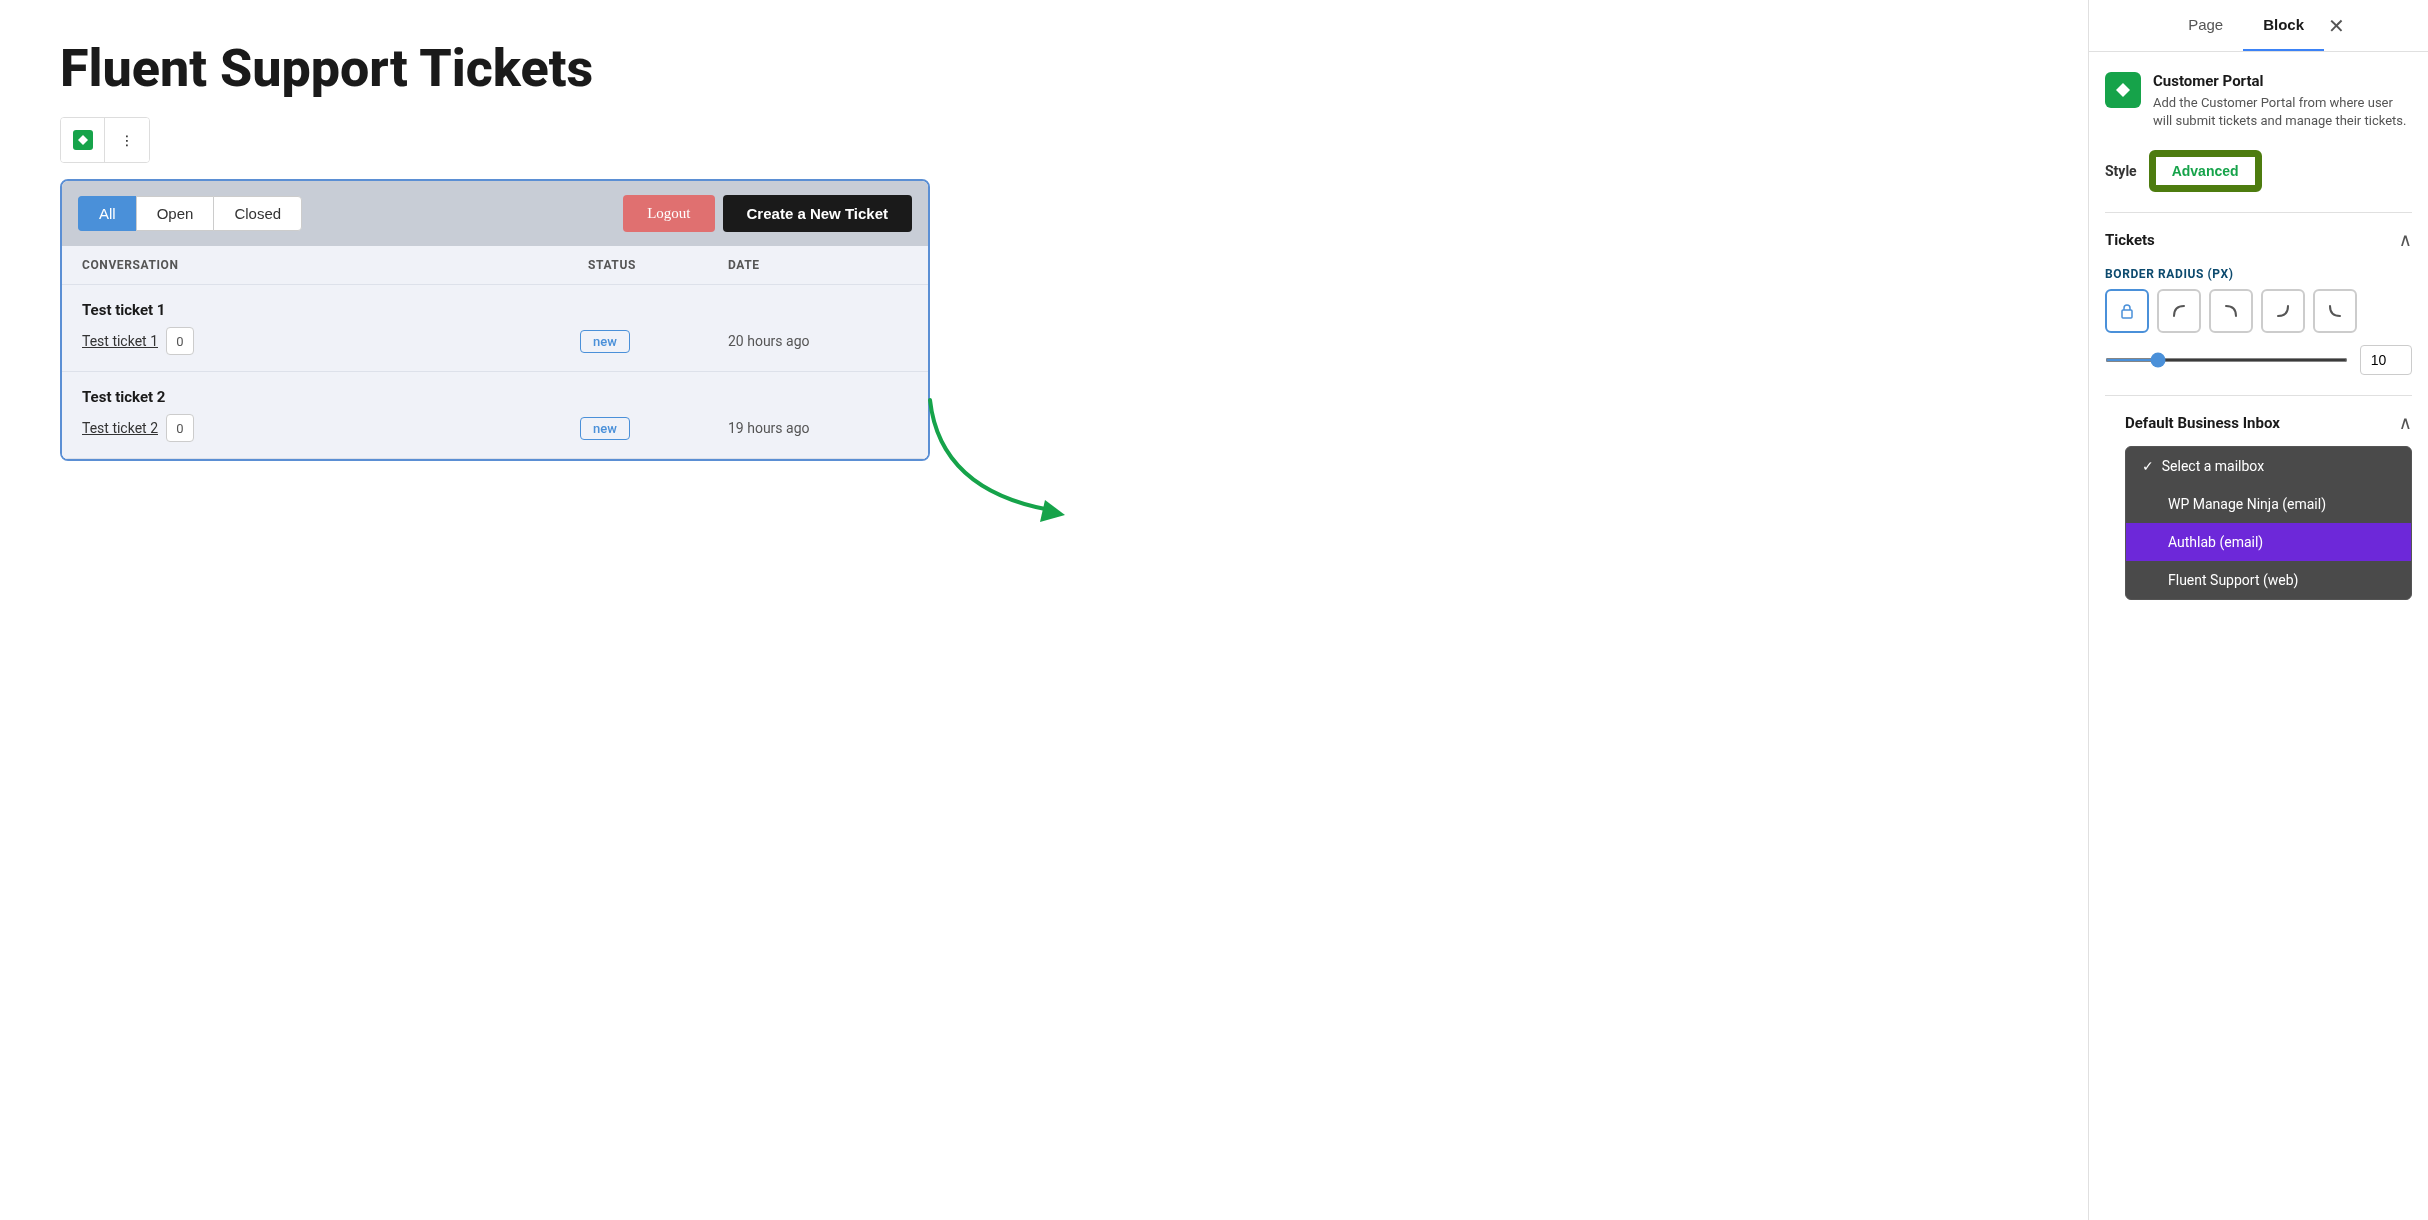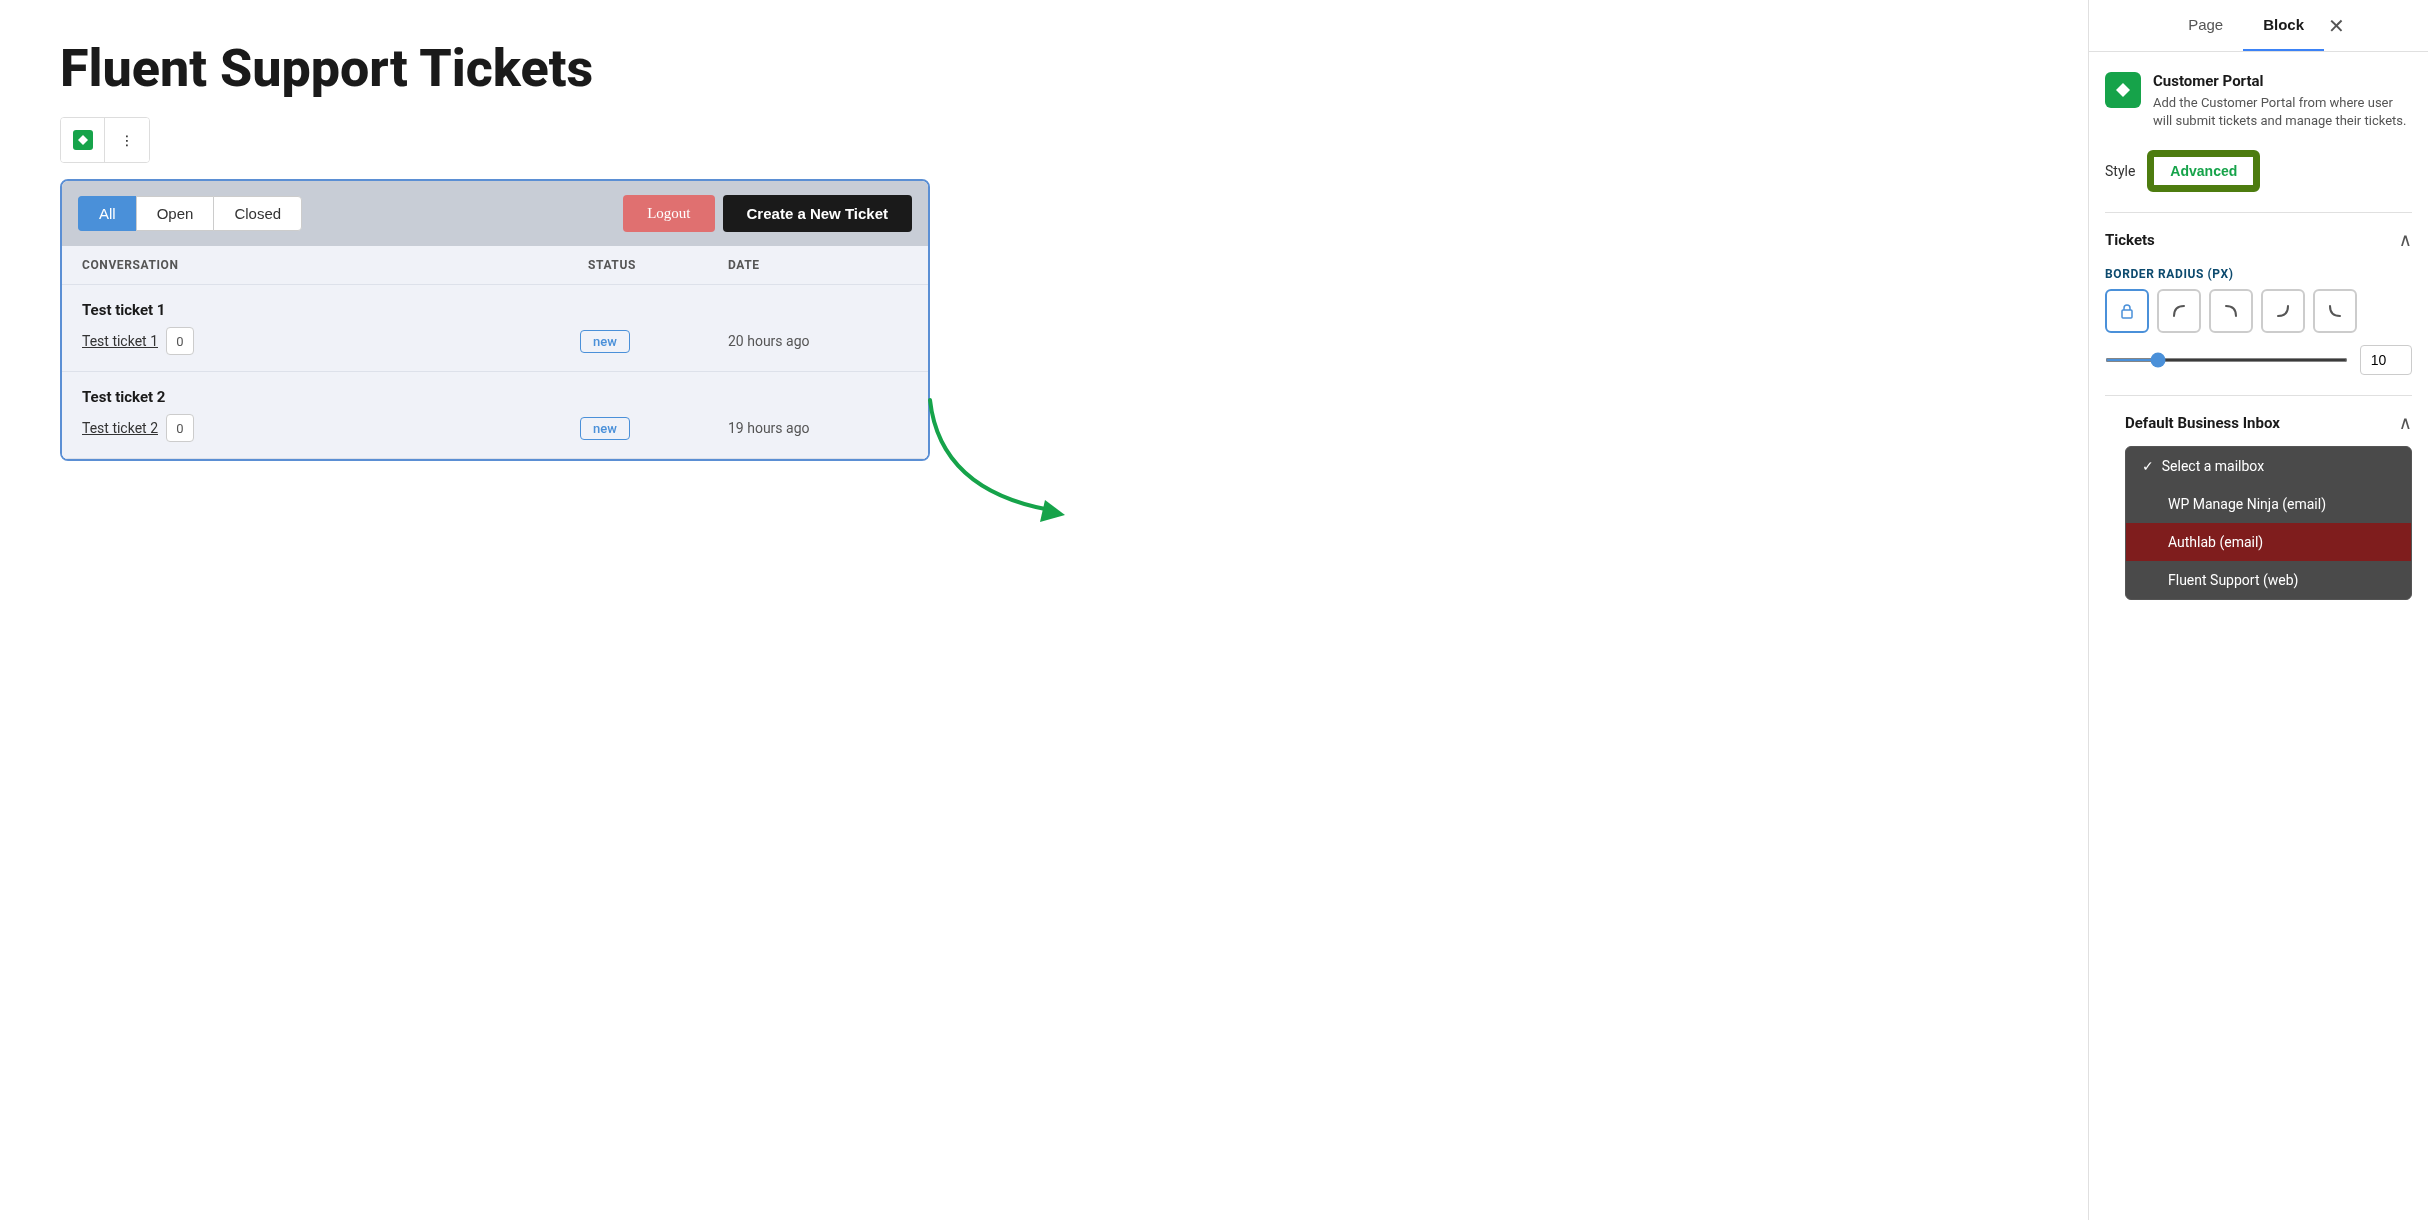--- a/index.html
+++ b/index.html
@@ -276,21 +276,21 @@
     .style-row {
       display: flex;
       align-items: center;
       gap: 12px;
       margin-bottom: 20px;
     }
 
     .style-label {
       font-size: 14px;
       color: #333;
-      font-weight: 400;
+      font-weight: 700;
     }
 
     .style-btn-advanced {
       padding: 6px 16px;
       border: 7px solid #4d7c0f;
       border-radius: 6px;
       color: #16a34a;
       font-size: 14px;
       font-weight: 600;
       cursor: pointer;
@@ -403,21 +403,21 @@
     .dropdown-item {
       padding: 11px 16px;
       font-size: 14px;
       cursor: pointer;
       display: flex;
       align-items: center;
       gap: 8px;
     }
 
     .dropdown-item.selected {
-      background: #7f1d1d;
+      background: #6d28d9;
       color: #fff;
     }
 
     .dropdown-item .check {
       font-size: 14px;
     }
   </style>
 </head>
 <body>
 

